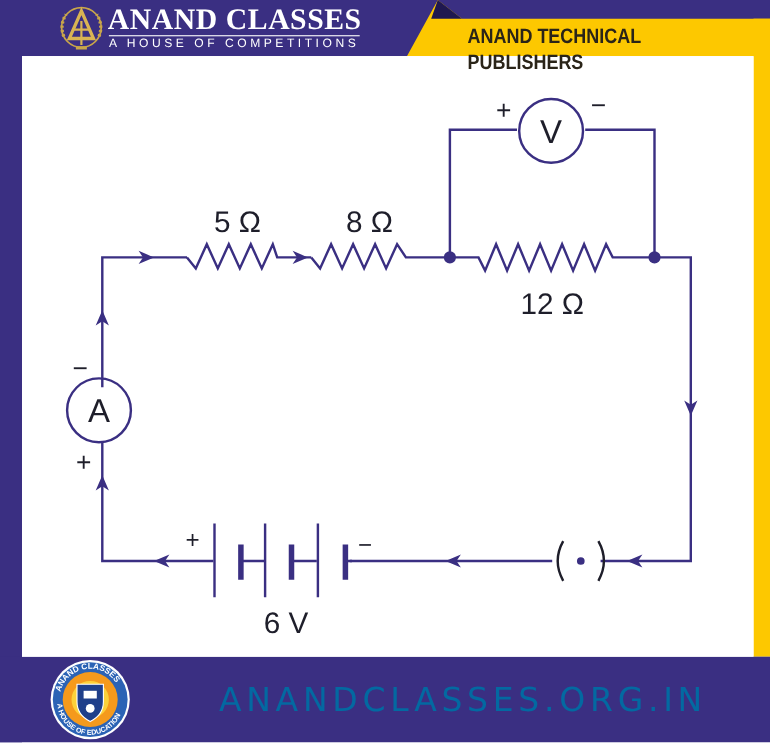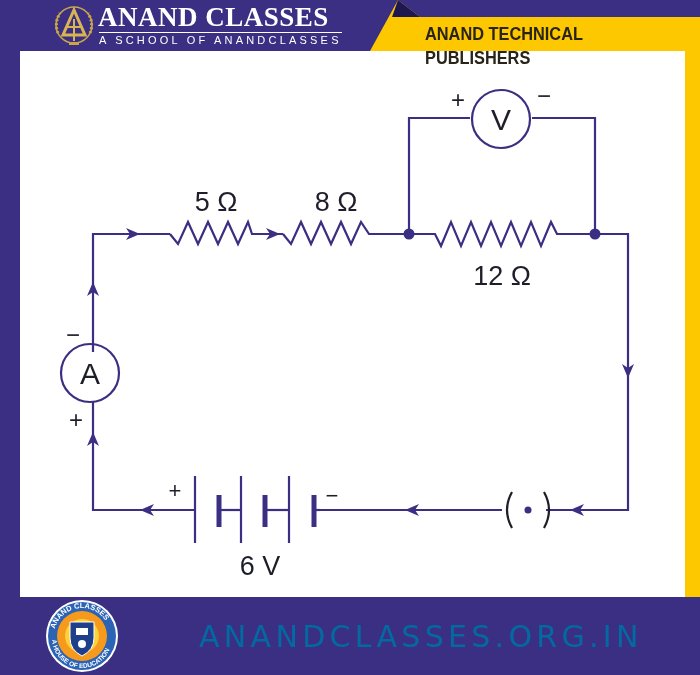--- a/index.html
+++ b/index.html
@@ -34,21 +34,21 @@
 <svg style="position:absolute;left:52px;top:3px" width="44" height="46">
   <circle cx="22" cy="22" r="18" fill="none" stroke="#c9a64a" stroke-width="1.6"></circle>
   <path d="M6 30 Q2 20 8 10" fill="none" stroke="#c9a64a" stroke-width="3" stroke-dasharray="2 2"></path>
   <path d="M38 30 Q42 20 36 10" fill="none" stroke="#c9a64a" stroke-width="3" stroke-dasharray="2 2"></path>
   <polygon points="22,7 33,32 11,32" fill="none" stroke="#d9b453" stroke-width="3"></polygon>
   <line x1="14" y1="24" x2="30" y2="24" stroke="#d9b453" stroke-width="2"></line>
   <line x1="22" y1="16" x2="22" y2="38" stroke="#d9b453" stroke-width="2"></line>
   <rect x="17" y="39" width="10" height="3" fill="#c9a64a"></rect>
 </svg>
 <div class="brand-title">ANAND CLASSES</div>
-<div class="brand-sub">A SCHOOL OF ANANDCLASSES</div>
+<div class="brand-sub">A HOUSE OF COMPETITIONS</div>
 <div class="pub-text">ANAND TECHNICAL PUBLISHERS</div>
 
 <svg style="position:absolute;left:0;top:0" width="700" height="675">
   <g stroke="#3a2f82" stroke-width="2.2" fill="none" stroke-linejoin="miter">
 
     <path d="M93 352 L93 234 L170 234"></path>
 
     <path d="M170 234 L178 244 L188 222 L198 244 L208 222 L218 244 L228 222 L238 244 L248 222 L252 234 L283 234"></path>
 
     <path d="M283 234 L291 244 L301 222 L311 244 L321 222 L331 244 L341 222 L351 244 L361 222 L369 234 L409 234"></path>

